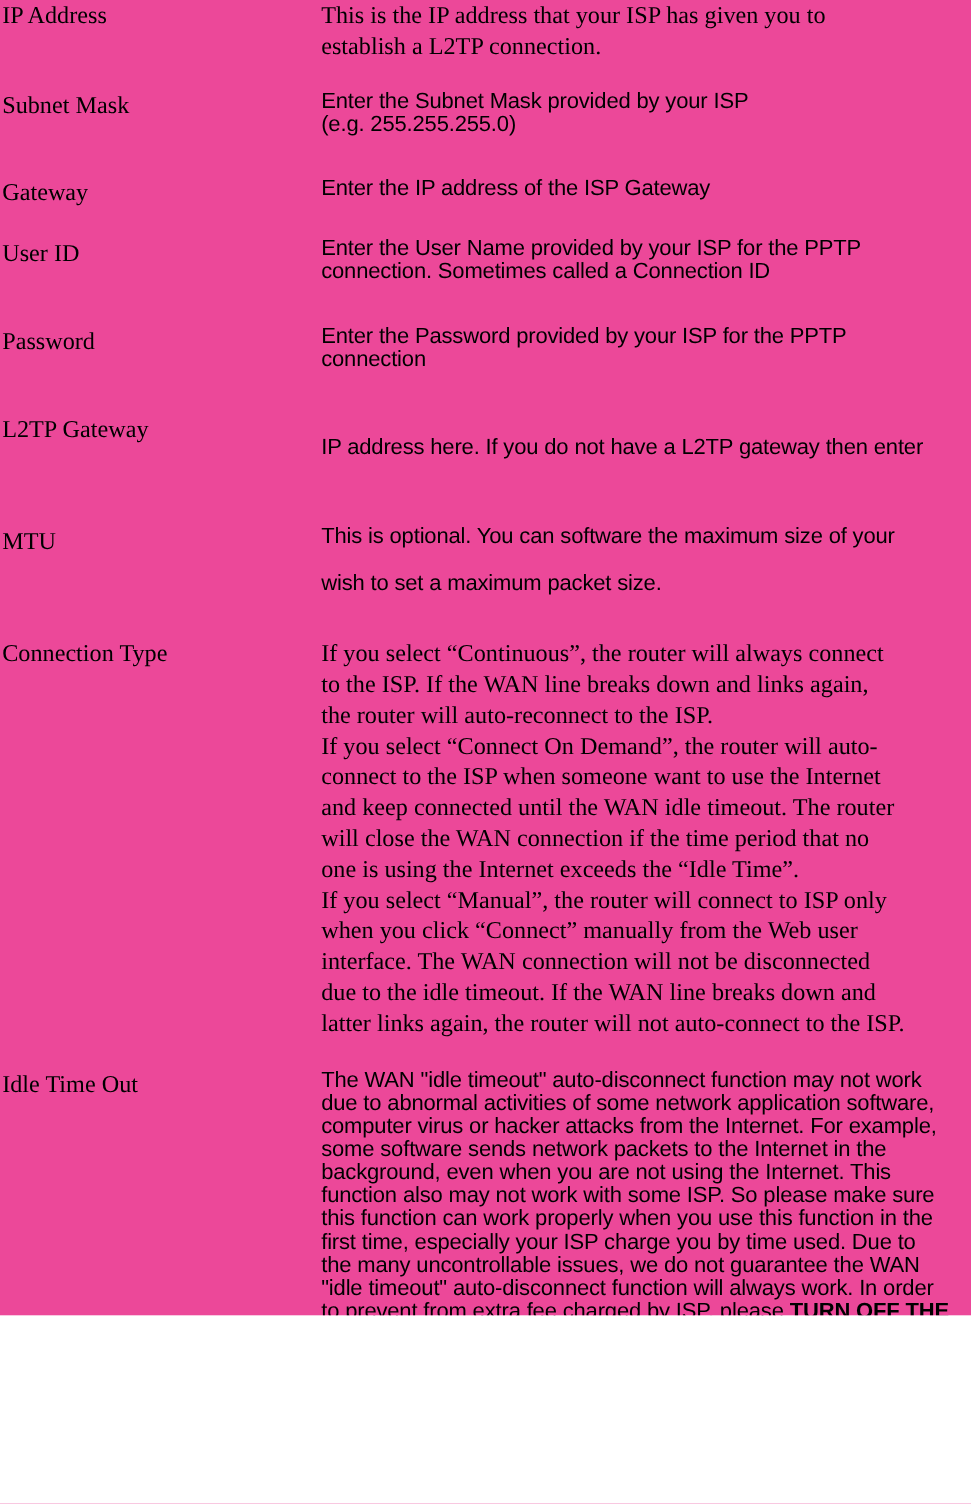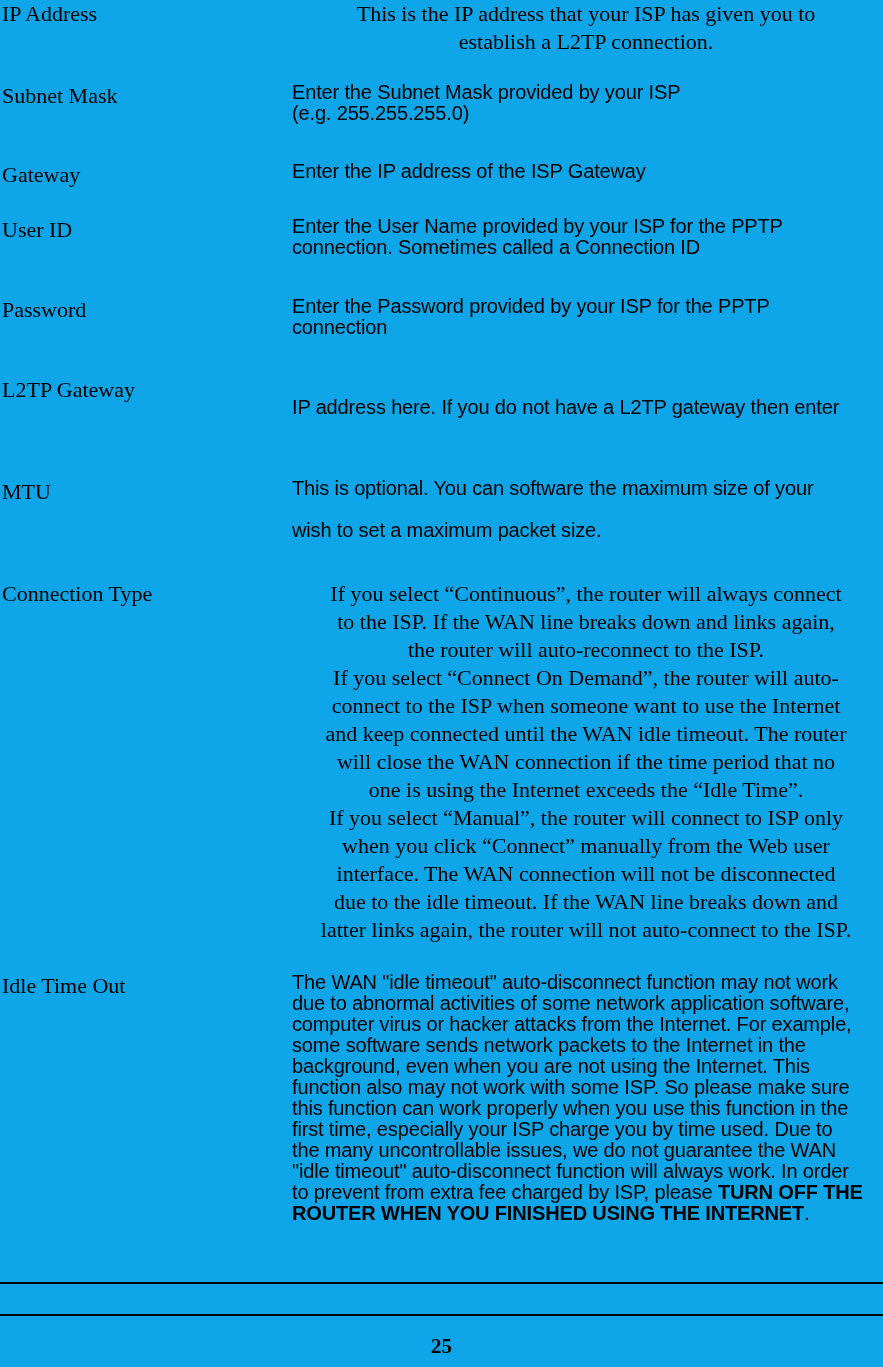--- a/index.html
+++ b/index.html
@@ -3,22 +3,22 @@
 <meta charset="utf-8">
 <style>
   html, body {
     margin: 0;
     padding: 0;
     background: #ffffff;
   }
   #page {
     position: relative;
     width: 883px;
-    height: 1367px;
-    background: #0ea5e9;
+    height: 1196px;
+    background: #ec4899;
     overflow: hidden;
     color: #000000;
   }
   .row {
     position: absolute;
     left: 0;
     width: 883px;
   }
   .label {
     position: absolute;
@@ -33,21 +33,20 @@
   .desc {
     position: absolute;
     left: 292px;
     top: 0;
     width: 588px;
   }
   .desc.serif {
     font-family: "Liberation Serif", "DejaVu Serif", serif;
     font-size: 22px;
     line-height: 28px;
-    text-align: center;
   }
   .desc.sans {
     font-family: "Liberation Sans", "DejaVu Sans", sans-serif;
     font-size: 20px;
     line-height: 21px;
     letter-spacing: -0.15px;
   }
   .desc p {
     margin: 0;
   }

